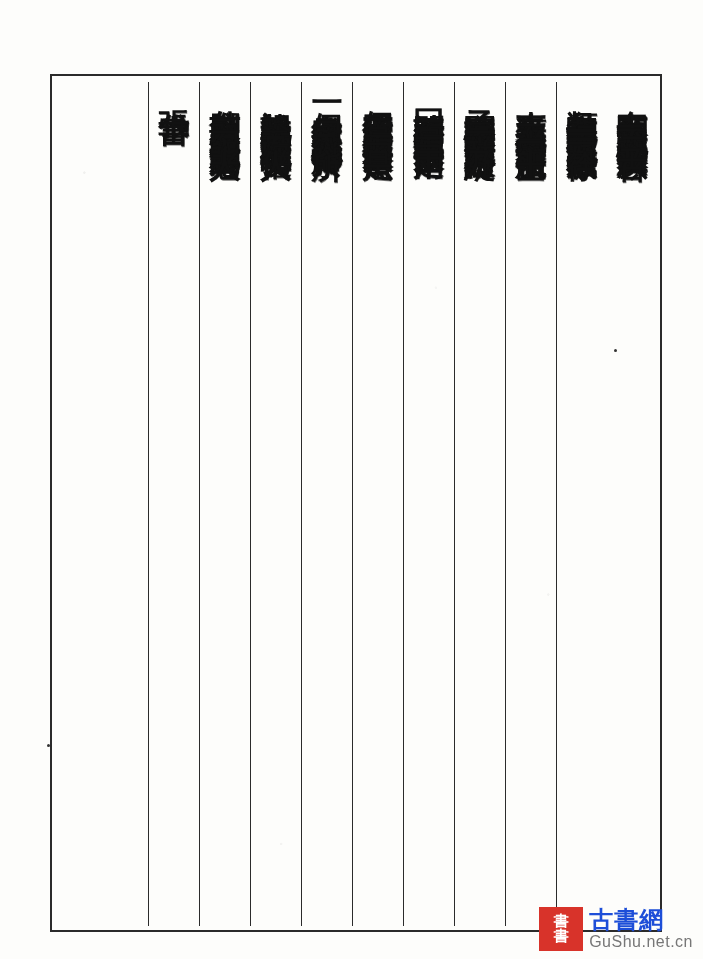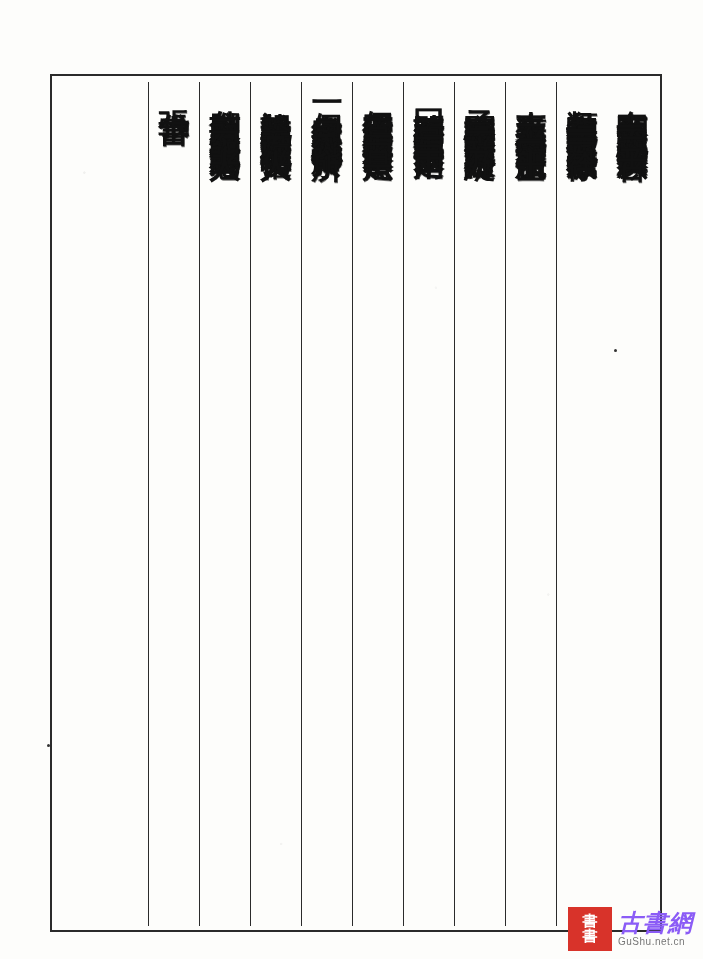--- a/index.html
+++ b/index.html
@@ -144,28 +144,27 @@
   #seal span { display: block; }
   #wm-text {
     display: flex;
     flex-direction: column;
     justify-content: center;
   }
   #wm-title {
     font-family: "DejaVu Serif", serif;
     font-size: 24px;
     font-weight: 700;
-    color: #8b5cf6;
+    color: #1d4ed8;
     letter-spacing: 1px;
     line-height: 1.05;
-    font-style: italic;
   }
   #wm-url {
     font-family: "Liberation Sans", sans-serif;
-    font-size: 10px;
+    font-size: 16px;
     color: #777777;
     letter-spacing: 0.5px;
     line-height: 1.2;
   }
 </style>
 </head>
 <body>
 
 <div id="page">
 

